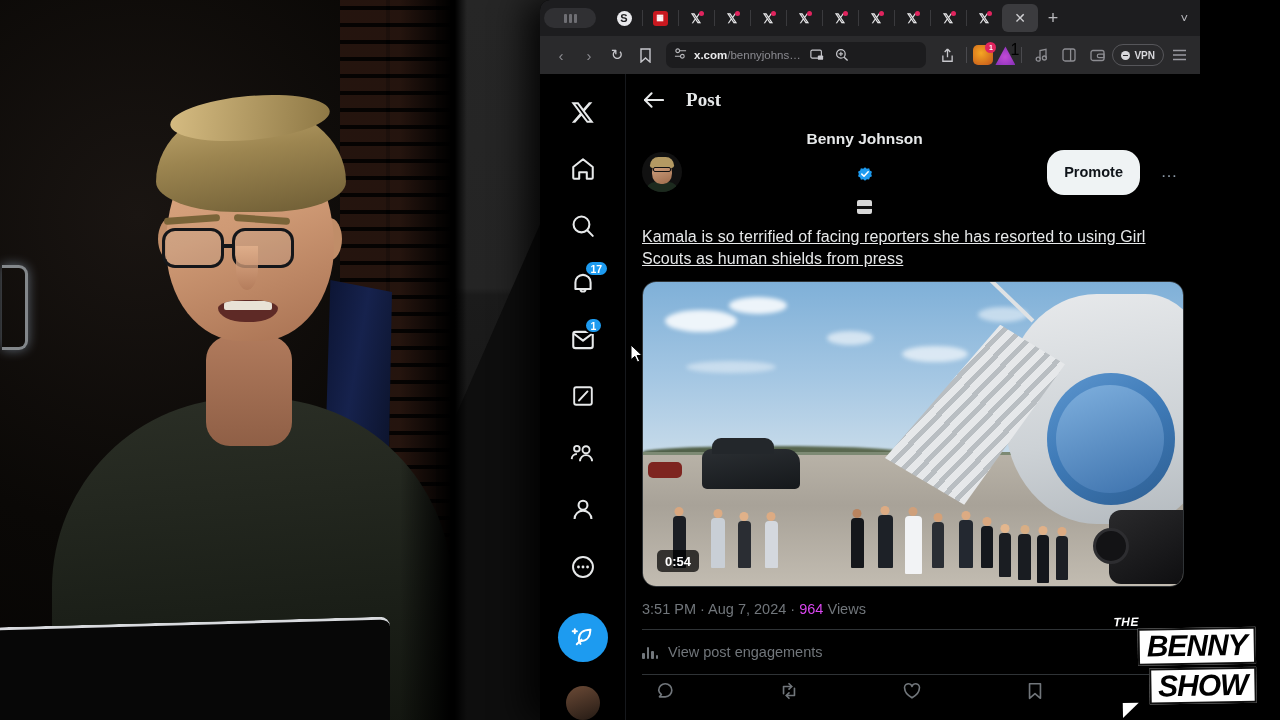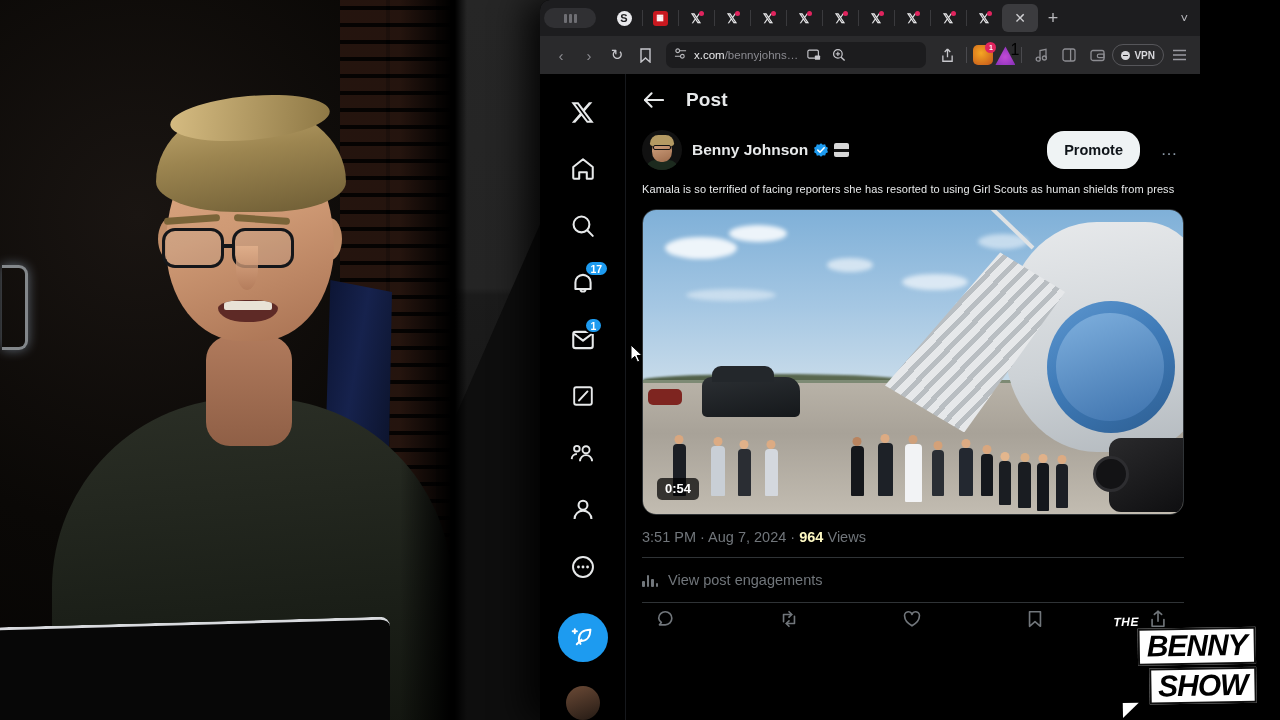--- a/index.html
+++ b/index.html
@@ -117,21 +117,21 @@
 
   
   .toolbar { display:flex; align-items:center; height:38px; background:#2a2a2c;
     padding:0 8px; gap:2px; }
   .tb-ico { width:26px; height:26px; display:flex; align-items:center; justify-content:center;
     color:#8d8d92; font-size:15px; flex:none; }
   .tb-ico.on { color:#c8c8cd; }
   .urlbar { flex:1; height:26px; background:#1c1c1e; border-radius:7px; display:flex;
     align-items:center; gap:7px; padding:0 8px; margin:0 6px; min-width:0; }
   .url-txt { font-size:11.5px; color:#8a8a90; white-space:nowrap; overflow:hidden; }
-  .url-txt b { color:#eaeaec; font-weight:400; }
+  .url-txt b { color:#eaeaec; font-weight:700; }
   .ext { width:20px; height:20px; border-radius:5px; position:relative; flex:none; }
   .ext.a { background:radial-gradient(circle at 40% 40%,#f5a623,#c4541a); }
   .ext.b { background:radial-gradient(circle at 50% 60%,#c14bd6,#7a2ab0);
     clip-path:polygon(50% 8%,100% 100%,0 100%); border-radius:0; }
   .ext .bdg { position:absolute; right:-3px; top:-3px; min-width:11px; height:11px;
     background:#e0245e; color:#fff; font-size:7px; border-radius:6px; display:flex;
     align-items:center; justify-content:center; padding:0 2px; font-weight:700; }
   .vpn { display:flex; align-items:center; gap:4px; height:22px; padding:0 8px;
     border:1px solid #56565a; border-radius:11px; color:#d8d8dc; font-size:10px;
     font-weight:700; flex:none; }
@@ -147,52 +147,52 @@
     position:relative; color:#e7e9ea; }
   .nav-badge { position:absolute; top:6px; left:26px; min-width:19px; height:17px;
     background:#1d9bf0; color:#fff; font-size:10.5px; font-weight:700; border-radius:9px;
     display:flex; align-items:center; justify-content:center; padding:0 5px; border:2px solid #000; }
   .compose { width:50px; height:50px; border-radius:50%; background:#1d9bf0;
     display:flex; align-items:center; justify-content:center; margin-top:18px; }
   .xnav-avatar { width:34px; height:34px; border-radius:50%; margin-top:24px;
     background:linear-gradient(160deg,#6b4a36,#241a14); flex:none; }
 
   .xmain { flex:1; min-width:0; display:flex; flex-direction:column; }
-  .post-head { display:flex; align-items:center; gap:22px; height:52px; padding:0 16px; flex:none; }
+  .post-head { display:flex; align-items:center; gap:22px; height:52px; padding:0 16px; flex:none;font-family:Liberation Serif, serif; }
   .back-arrow { width:22px; height:22px; color:#e7e9ea; display:flex; align-items:center;
     justify-content:center; }
   .post-title { font-size:19px; font-weight:700; color:#e7e9ea; letter-spacing:.1px; }
 
   .author-row { display:flex; align-items:center; padding:4px 16px 0 16px; gap:10px; }
   .avatar { width:40px; height:40px; border-radius:50%; flex:none; overflow:hidden;
     background:#111; position:relative; }
   .av-face { position:absolute; left:10px; top:8px; width:20px; height:24px; border-radius:50% 50% 44% 44%;
     background:linear-gradient(160deg,#dcae8b,#9e6c4c); }
   .av-hair { position:absolute; left:8px; top:5px; width:24px; height:11px; border-radius:12px 12px 4px 4px;
     background:#b49a63; }
   .av-glass { position:absolute; left:11px; top:15px; width:18px; height:5px;
     border:1.3px solid #111; border-radius:2px; }
   .av-body { position:absolute; left:4px; top:30px; width:32px; height:14px; border-radius:9px 9px 0 0;
     background:#1c2a1e; }
   .a-name-wrap { flex:1; min-width:0; }
-  .a-name { display:flex; align-items:center; gap:5px; }
+  .a-name { display:flex; align-items:center; gap:18px;flex-direction:column; }
   .a-name span.nm { font-size:15.5px; font-weight:700; color:#e7e9ea; }
   .verified { width:16px; height:16px; flex:none; }
   .aff-badge { width:15px; height:14px; border-radius:2px; background:#d8d8d8;
     display:flex; align-items:center; justify-content:center; flex:none; overflow:hidden; }
   .aff-badge i { display:block; width:11px; height:3px; background:#111; margin:.6px 0; }
   .a-handle { font-size:14.5px; color:#71767b; margin-top:1px; }
-  .promote-btn { height:38px; padding:0 17px; border-radius:17px; background:#eff3f4;
+  .promote-btn { height:45px; padding:0 17px; border-radius:17px; background:#eff3f4;
     color:#0f1419; font-size:14.5px; font-weight:700; display:flex; align-items:center;
     justify-content:center; flex:none; }
   .more-dots { width:30px; height:30px; display:flex; align-items:center; justify-content:center;
     color:#8b98a5; font-size:17px; flex:none; margin-left:4px; }
 
-  .post-text { padding:12px 16px 10px 16px; font-size:11px; line-height:1.35;
-    color:#e7e9ea; letter-spacing:.1px; }
+  .post-text { padding:12px 16px 10px 16px; font-size:16px; line-height:1.35;
+    color:#e7e9ea; letter-spacing:.1px;text-decoration:underline; }
 
   
   .vidcard { margin:2px 16px 0 16px; border:1px solid #2f3336; border-radius:14px;
     overflow:hidden; position:relative; height:306px; background:#0a0a0a; }
   .sky { position:absolute; inset:0 0 42% 0; background:linear-gradient(180deg,#7fb0d8 0%,#a5c7e3 55%,#c9dcea 100%); }
   .cloud { position:absolute; background:rgba(255,255,255,.85); border-radius:50%; filter:blur(2px); }
   .ground { position:absolute; left:0; right:0; bottom:0; height:44%;
     background:linear-gradient(180deg,#b9b3a8 0%,#a8a298 40%,#c2bcb1 100%); }
   .ground:before { content:""; position:absolute; left:0; right:0; top:0; height:3px;
     background:#7d8a74; }
@@ -221,21 +221,21 @@
   .cam:after { content:""; position:absolute; left:-16px; top:18px; width:30px; height:30px;
     border-radius:50%; background:#131315; border:3px solid #2d2d30; }
   .pp { position:absolute; bottom:6%; border-radius:4px 4px 1px 1px; }
   .pp .hd { position:absolute; left:50%; transform:translateX(-50%); top:-9px; width:9px; height:9px;
     border-radius:50%; }
   .vid-time { position:absolute; left:14px; bottom:14px; height:22px; padding:0 8px;
     background:rgba(0,0,0,.72); border-radius:5px; color:#fff; font-size:13px; font-weight:700;
     display:flex; align-items:center; }
 
   .meta-row { padding:14px 16px 12px 16px; font-size:14.5px; color:#71767b; }
-  .meta-row b { color:#fef9c3; font-weight:700; }
+  .meta-row b { color:#d946ef; font-weight:400; }
   .hr { height:1px; background:#2f3336; margin:0 16px; }
   .engage { display:flex; align-items:center; gap:10px; padding:14px 16px; font-size:14.5px; color:#71767b; }
   .bar-ico { display:flex; align-items:flex-end; gap:2px; height:14px; }
   .bar-ico i { width:2.5px; background:#71767b; border-radius:1px; display:block; }
   .actions { display:flex; justify-content:space-between; padding:6px 30px 0 30px; color:#71767b; }
   .act { width:22px; height:22px; }
 
   
   .logo { position:absolute; right:24px; bottom:16px; width:150px; text-align:right;
     transform:rotate(-1deg); }

